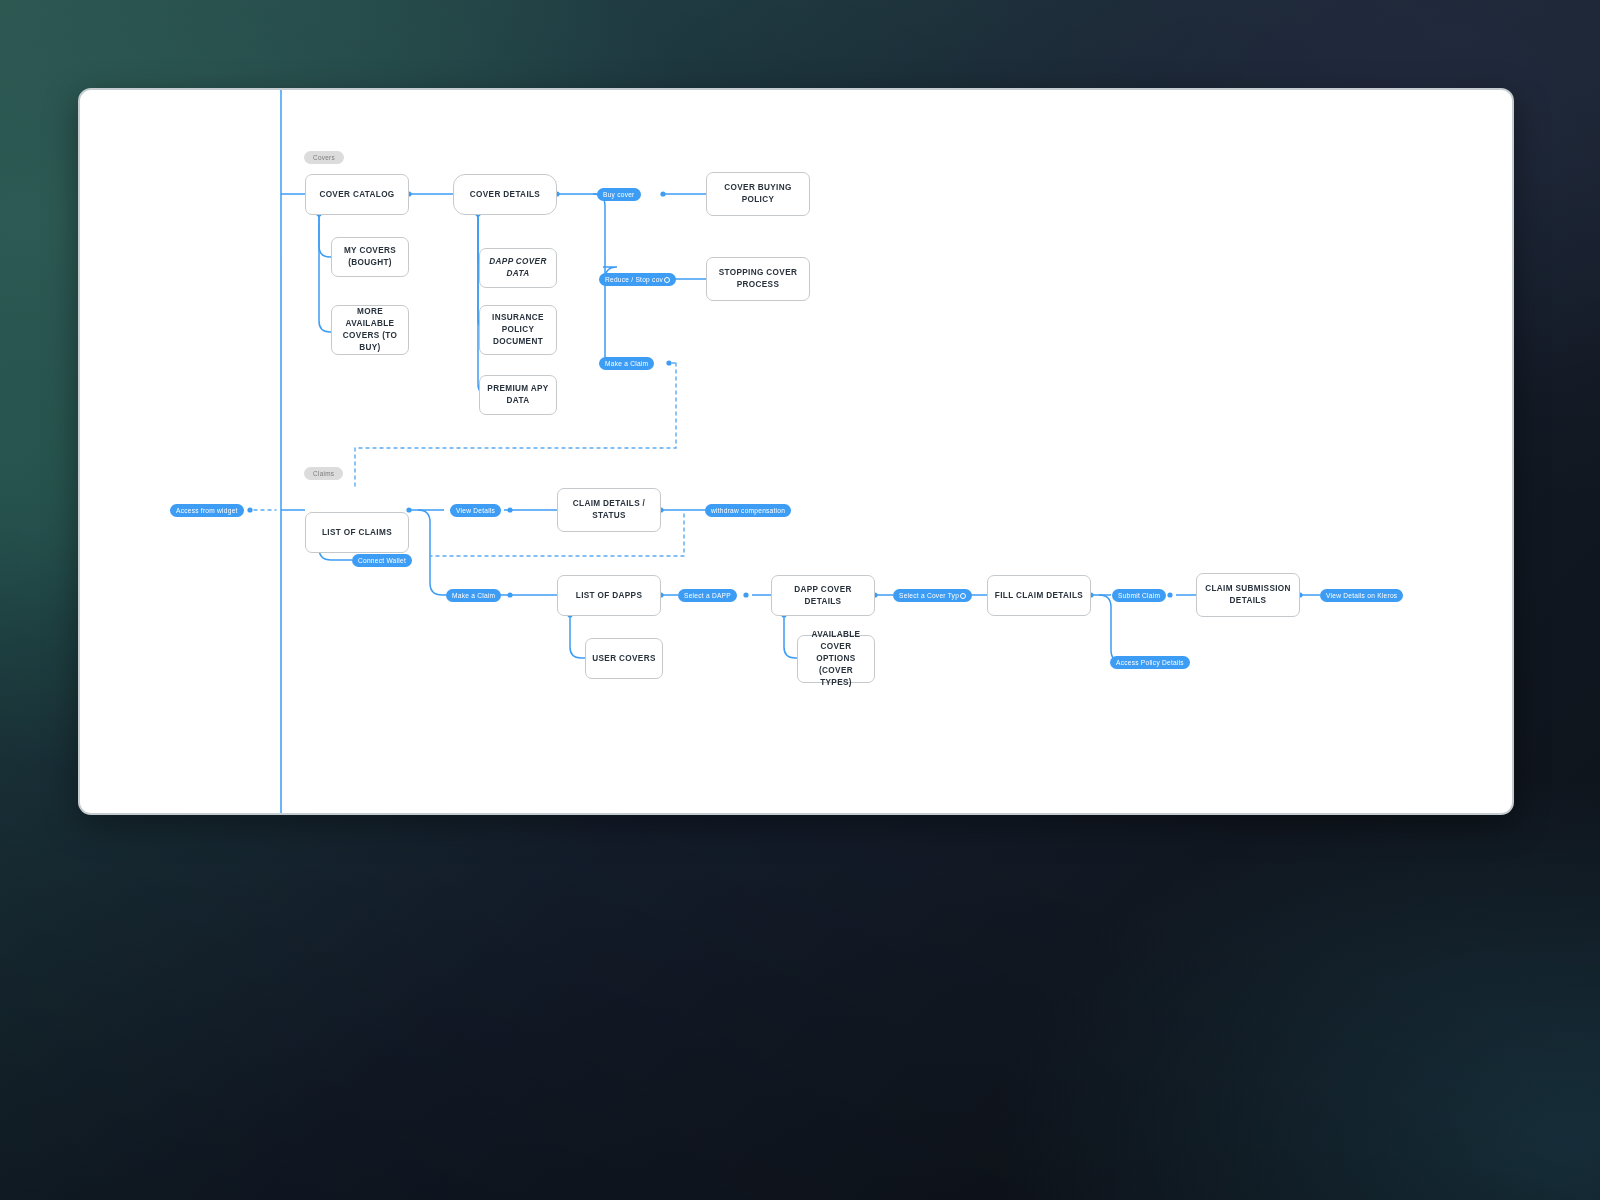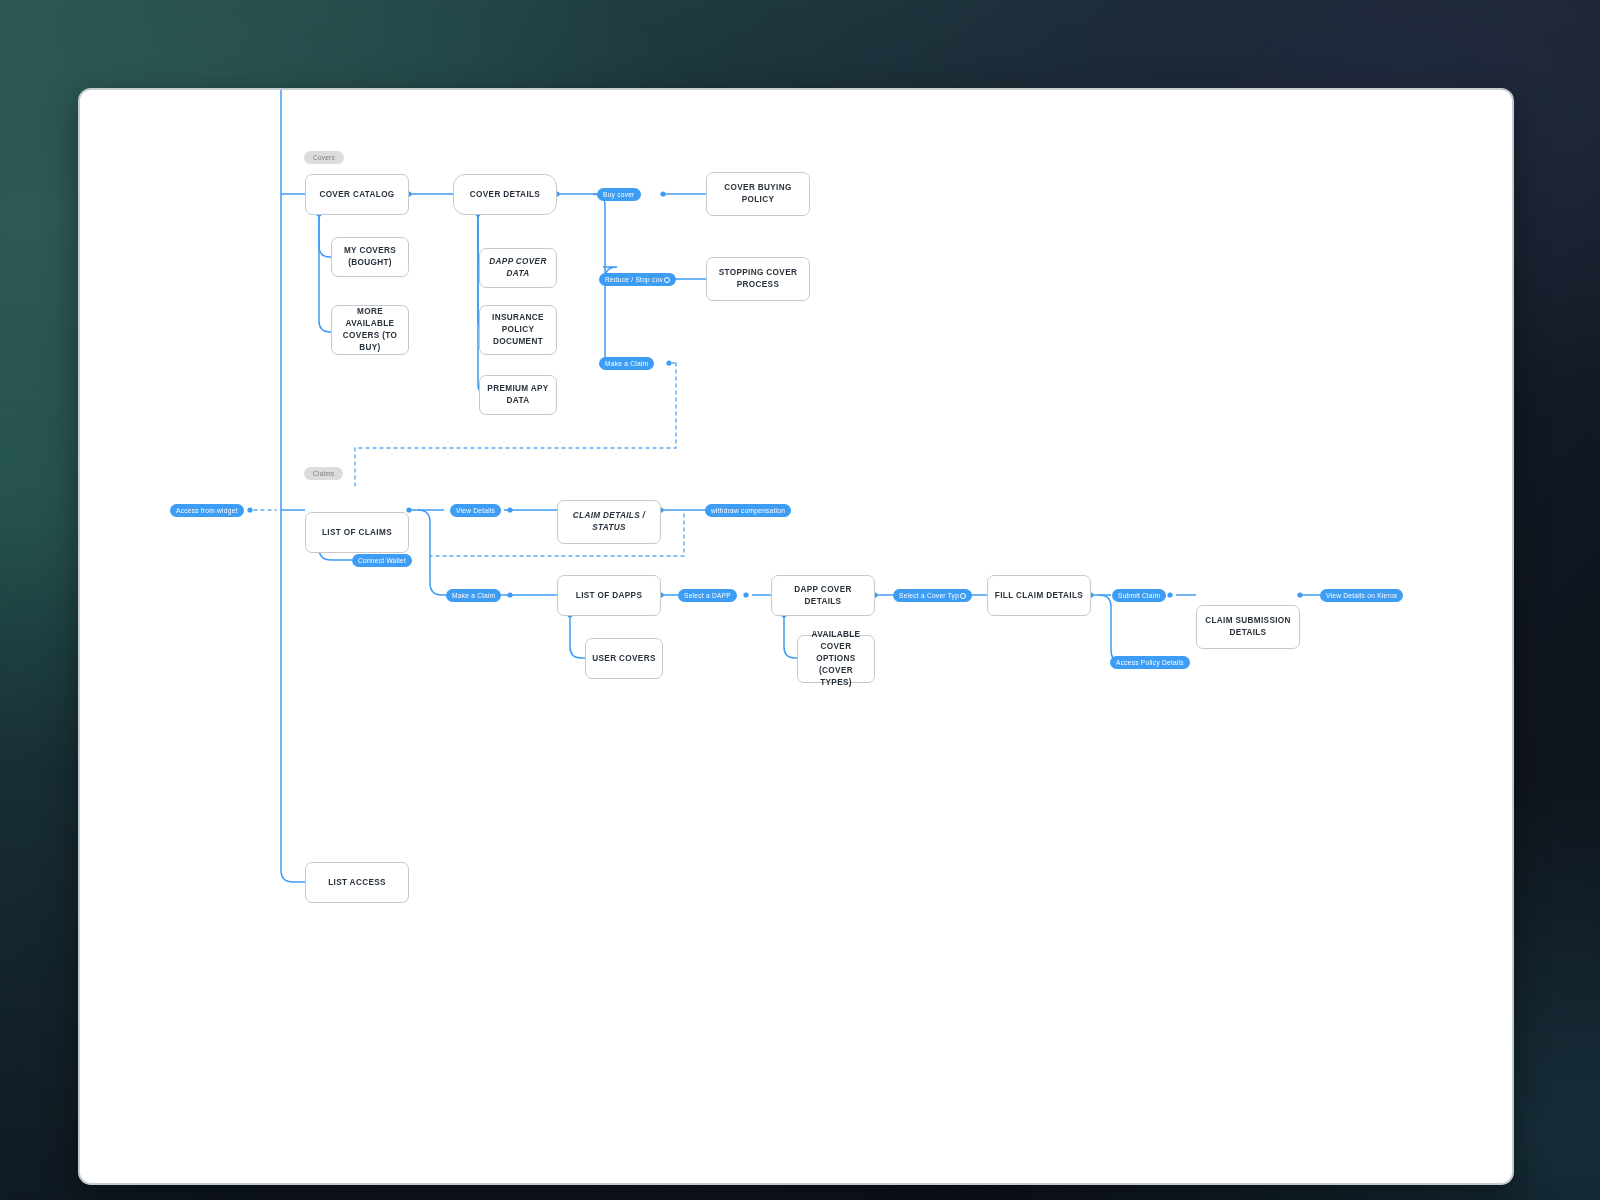--- a/index.html
+++ b/index.html
@@ -26,21 +26,21 @@
     content: "";
     position: absolute; inset: 0;
     background:
       linear-gradient(200deg, rgba(255,255,255,0.035) 0%, rgba(255,255,255,0) 30%),
       linear-gradient(18deg, rgba(0,0,0,0.32) 0%, rgba(0,0,0,0) 40%);
   }
   
   #canvas {
     position: absolute;
     left: 78px; top: 88px;
-    width: 1436px; height: 1097px;
+    width: 1436px; height: 727px;
     background: #ffffff;
     border-radius: 13px;
     border: 2px solid rgba(150,162,168,0.55);
     box-shadow: 0 10px 34px rgba(0,0,0,0.38);
     overflow: hidden;
   }
   #diagram {
     position: absolute;
     left: 0; top: 0;
     width: 1436px; height: 993px;
@@ -218,33 +218,33 @@
     <div class="node" style="left:399px; top:215px; width:78px; height:50px;">INSURANCE POLICY DOCUMENT</div>
 
     <div class="node" style="left:399px; top:285px; width:78px; height:40px;">PREMIUM APY DATA</div>
 
     <div class="node" style="left:626px; top:82px; width:104px; height:44px;">COVER BUYING POLICY</div>
 
     <div class="node" style="left:626px; top:167px; width:104px; height:44px;">STOPPING COVER PROCESS</div>
 
     <div class="node" style="left:225px; top:422px; width:104px; height:41px;">LIST OF CLAIMS</div>
 
-    <div class="node" style="left:477px; top:410px; width:104px; height:44px;font-style:italic;">CLAIM DETAILS / STATUS</div>
+    <div class="node" style="left:477px; top:398px; width:104px; height:44px;">CLAIM DETAILS / STATUS</div>
 
     <div class="node" style="left:477px; top:485px; width:104px; height:41px;">LIST OF DAPPS</div>
 
     <div class="node" style="left:505px; top:548px; width:78px; height:41px;">USER COVERS</div>
 
     <div class="node" style="left:691px; top:485px; width:104px; height:41px;">DAPP COVER DETAILS</div>
 
     <div class="node" style="left:717px; top:545px; width:78px; height:48px;">AVAILABLE COVER OPTIONS (COVER TYPES)</div>
 
     <div class="node" style="left:907px; top:485px; width:104px; height:41px;">FILL CLAIM DETAILS</div>
 
-    <div class="node" style="left:1116px; top:483px; width:104px; height:44px;margin-top:32px;">CLAIM SUBMISSION DETAILS</div>
+    <div class="node" style="left:1116px; top:483px; width:104px; height:44px;">CLAIM SUBMISSION DETAILS</div>
 
     <div class="node" style="left:225px; top:772px; width:104px; height:41px;">LIST ACCESS</div>
 
     <div class="pill" style="left:517px; top:98px;">
       <span>Buy cover</span>
     </div>
 
     <div class="pill" style="left:519px; top:183px;">
       <span>Reduce / Stop cov</span>
       <span class="trunc-dot"></span>

